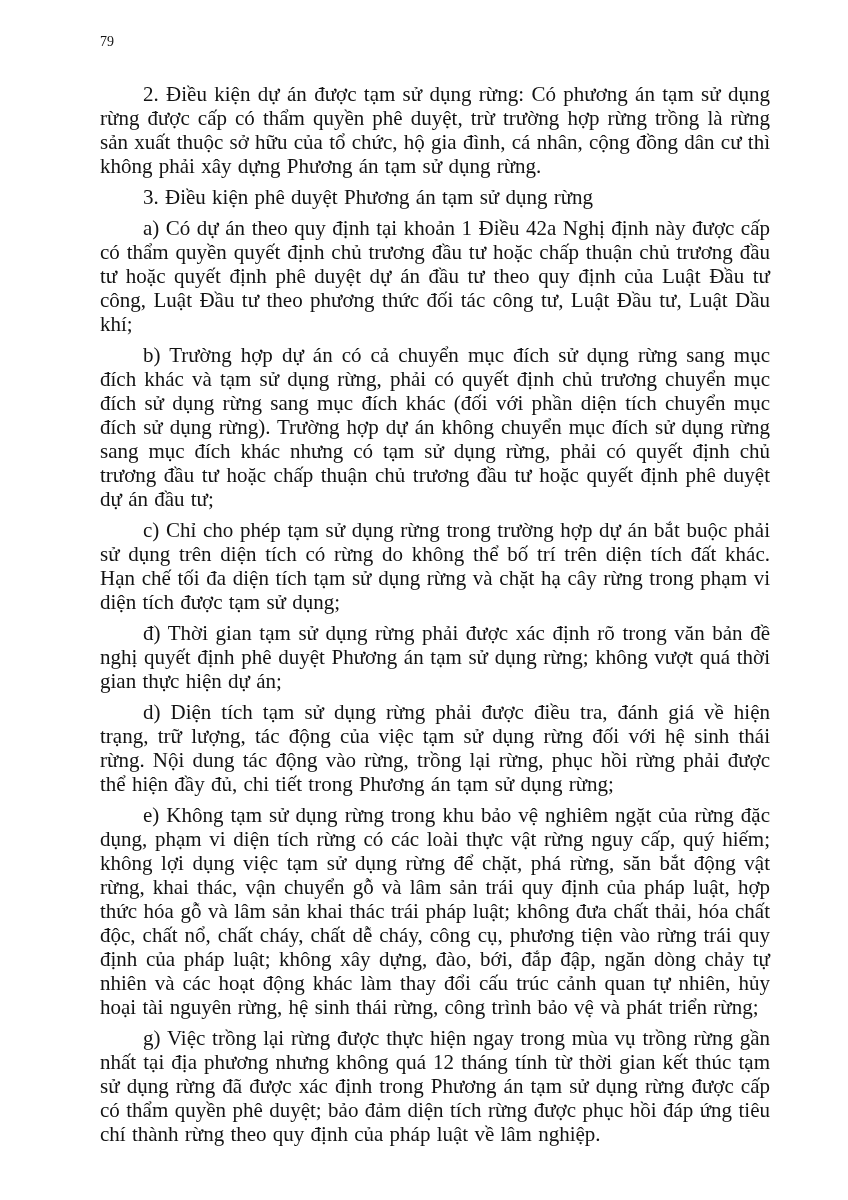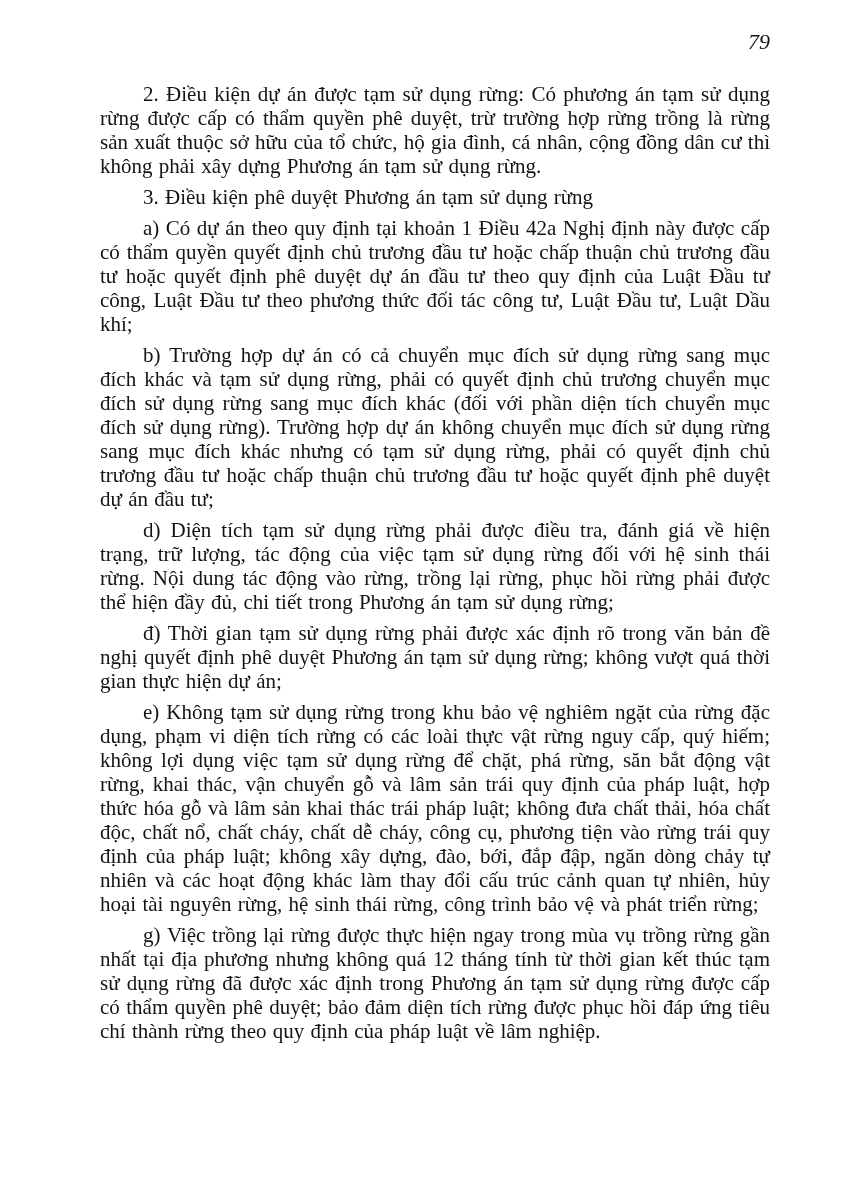--- a/index.html
+++ b/index.html
@@ -15,42 +15,42 @@
     font-family: "Liberation Serif", "DejaVu Serif", serif;
   }
   .page {
     box-sizing: border-box;
     width: 848px;
     height: 1200px;
     padding: 30px 78px 0 100px;
     background: #ffffff;
   }
   .page-number {
-    text-align: right;
-    font-size: 22px;
+    text-align: left;
+    font-size: 14px;
     line-height: 24px;
     margin: 0 0 28px 0;
-    font-style: italic;
   }
   .para {
     font-size: 21px;
     line-height: 24px;
     text-align: justify;
     text-justify: inter-word;
     text-indent: 43px;
     margin: 6px 0 7px 0;
     word-spacing: 1px;
   }
 </style>
 </head>
 <body>
 
 <div class="page">
   <div class="page-number">79</div>
   <p class="para">2. Điều kiện dự án được tạm sử dụng rừng: Có phương án tạm sử dụng rừng được cấp có thẩm quyền phê duyệt, trừ trường hợp rừng trồng là rừng sản xuất thuộc sở hữu của tổ chức, hộ gia đình, cá nhân, cộng đồng dân cư thì không phải xây dựng Phương án tạm sử dụng rừng.</p>
   <p class="para">3. Điều kiện phê duyệt Phương án tạm sử dụng rừng</p>
   <p class="para">a) Có dự án theo quy định tại khoản 1 Điều 42a Nghị định này được cấp có thẩm quyền quyết định chủ trương đầu tư hoặc chấp thuận chủ trương đầu tư hoặc quyết định phê duyệt dự án đầu tư theo quy định của Luật Đầu tư công, Luật Đầu tư theo phương thức đối tác công tư, Luật Đầu tư, Luật Dầu khí;</p>
   <p class="para">b) Trường hợp dự án có cả chuyển mục đích sử dụng rừng sang mục đích khác và tạm sử dụng rừng, phải có quyết định chủ trương chuyển mục đích sử dụng rừng sang mục đích khác (đối với phần diện tích chuyển mục đích sử dụng rừng). Trường hợp dự án không chuyển mục đích sử dụng rừng sang mục đích khác nhưng có tạm sử dụng rừng, phải có quyết định chủ trương đầu tư hoặc chấp thuận chủ trương đầu tư hoặc quyết định phê duyệt dự án đầu tư;</p>
+  <p class="para">c) Chỉ cho phép tạm sử dụng rừng trong trường hợp dự án bắt buộc phải sử dụng trên diện tích có rừng do không thể bố trí trên diện tích đất khác. Hạn chế tối đa diện tích tạm sử dụng rừng và chặt hạ cây rừng trong phạm vi diện tích được tạm sử dụng;</p>
+  <p class="para">đ) Thời gian tạm sử dụng rừng phải được xác định rõ trong văn bản đề nghị quyết định phê duyệt Phương án tạm sử dụng rừng; không vượt quá thời gian thực hiện dự án;</p>
   <p class="para">d) Diện tích tạm sử dụng rừng phải được điều tra, đánh giá về hiện trạng, trữ lượng, tác động của việc tạm sử dụng rừng đối với hệ sinh thái rừng. Nội dung tác động vào rừng, trồng lại rừng, phục hồi rừng phải được thể hiện đầy đủ, chi tiết trong Phương án tạm sử dụng rừng;</p>
-  <p class="para">đ) Thời gian tạm sử dụng rừng phải được xác định rõ trong văn bản đề nghị quyết định phê duyệt Phương án tạm sử dụng rừng; không vượt quá thời gian thực hiện dự án;</p>
   <p class="para">e) Không tạm sử dụng rừng trong khu bảo vệ nghiêm ngặt của rừng đặc dụng, phạm vi diện tích rừng có các loài thực vật rừng nguy cấp, quý hiếm; không lợi dụng việc tạm sử dụng rừng để chặt, phá rừng, săn bắt động vật rừng, khai thác, vận chuyển gỗ và lâm sản trái quy định của pháp luật, hợp thức hóa gỗ và lâm sản khai thác trái pháp luật; không đưa chất thải, hóa chất độc, chất nổ, chất cháy, chất dễ cháy, công cụ, phương tiện vào rừng trái quy định của pháp luật; không xây dựng, đào, bới, đắp đập, ngăn dòng chảy tự nhiên và các hoạt động khác làm thay đổi cấu trúc cảnh quan tự nhiên, hủy hoại tài nguyên rừng, hệ sinh thái rừng, công trình bảo vệ và phát triển rừng;</p>
   <p class="para">g) Việc trồng lại rừng được thực hiện ngay trong mùa vụ trồng rừng gần nhất tại địa phương nhưng không quá 12 tháng tính từ thời gian kết thúc tạm sử dụng rừng đã được xác định trong Phương án tạm sử dụng rừng được cấp có thẩm quyền phê duyệt; bảo đảm diện tích rừng được phục hồi đáp ứng tiêu chí thành rừng theo quy định của pháp luật về lâm nghiệp.</p>
 </div>
 
 </body></html>

